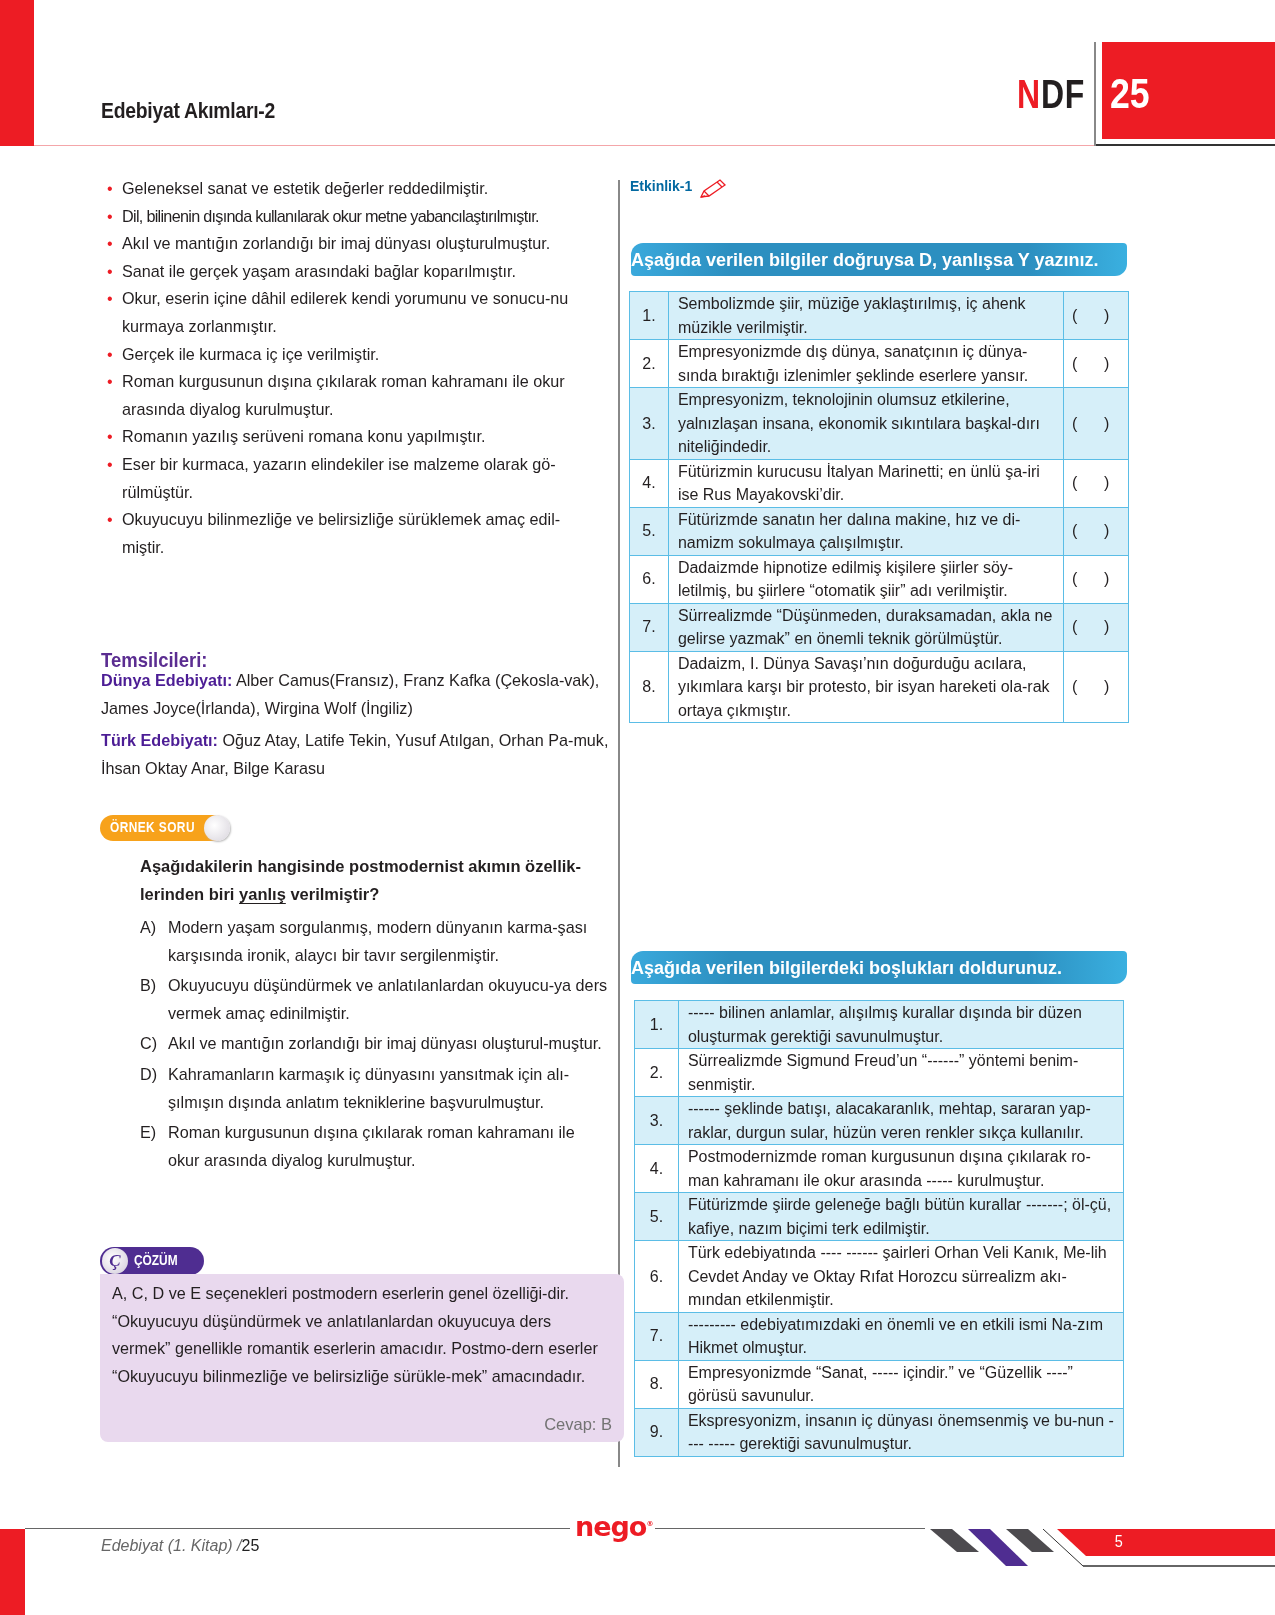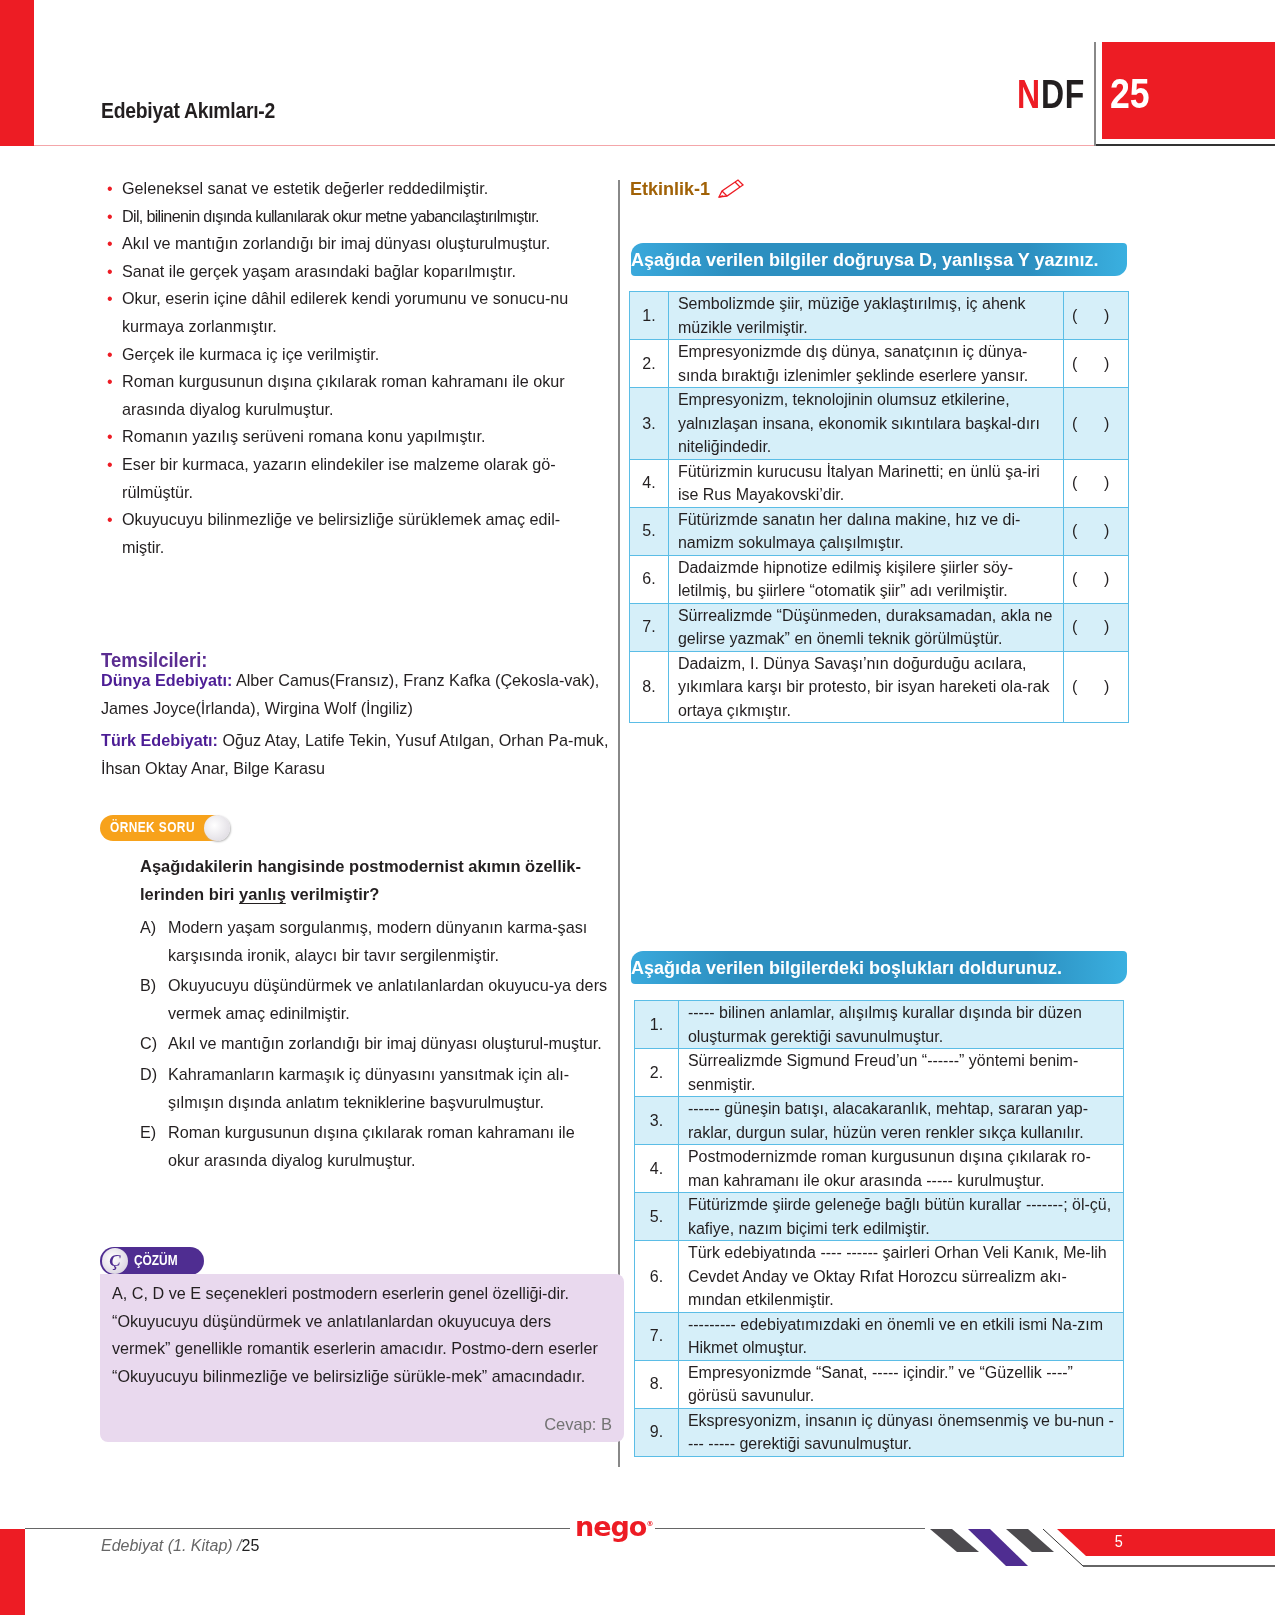--- a/index.html
+++ b/index.html
@@ -38,21 +38,21 @@
   .options li { display: flex; font-size: 16.2px; line-height: 27.6px; margin-bottom: 3px; }
   .options .letter { width: 28px; flex-shrink: 0; }
 
   .cozum-badge { position: absolute; left: 100px; top: 1247px; width: 104px; height: 28px; border-radius: 14px; background: #4f2d91; }
   .cozum-c { position: absolute; left: 2px; top: 1px; width: 26px; height: 26px; border-radius: 50%; background: radial-gradient(circle at 40% 40%, #fff, #cfc8d8); color: #4f2d91; font-style: italic; font-weight: bold; font-size: 17px; text-align: center; line-height: 26px; font-family: "Liberation Serif", serif; }
   .cozum-label { position: absolute; left: 34px; top: 5px; color: #fff; font-weight: bold; font-size: 14px; transform: scaleX(0.85); transform-origin: left; }
   .cozum-box { position: absolute; left: 100px; top: 1274px; width: 524px; height: 168px; background: #e9d9ee; border-radius: 0 8px 8px 8px; padding: 6px 12px; }
   .cozum-text { font-size: 16.2px; line-height: 27.6px; }
   .cevap { position: absolute; right: 12px; bottom: 8px; color: #737373; font-size: 16.5px; }
 
-  .etkinlik { position: absolute; left: 630px; top: 178px; font-size: 18px; font-weight: bold; color: #a16207; display: flex; align-items: flex-end; gap: 6px; }
+  .etkinlik { position: absolute; left: 630px; top: 178px; font-size: 14px; font-weight: bold; color: #0369a1; display: flex; align-items: flex-start; gap: 6px; }
   .pencil { width: 30px; height: 22px; }
 
   .blue-banner { position: absolute; left: 631px; width: 496px; height: 33px; border-radius: 12px 4px 12px 4px; background: linear-gradient(90deg, #3aa9dc 0%, #2c8fc0 20%, #2c8fc0 80%, #3ab0e0 100%); color: #fff; font-weight: bold; font-size: 18px; text-align: left; line-height: 35px; }
 
   table.dy { position: absolute; border-collapse: collapse; font-size: 16px; }
   table.dy td { border: 1.5px solid #5bbde6; vertical-align: middle; line-height: 23.5px; }
   table.dy tr.shade td { background: #d6eff9; }
   table.dy td.num { text-align: center; }
   table.dy td.paren { text-align: left; padding-left: 8px; white-space: pre; }
   table.dy td.txt { padding: 0 6px 0 9px; }
@@ -215,21 +215,21 @@
       <tr class="shade" style="height:48px">
         <td class="num">1.</td>
         <td class="txt">----- bilinen anlamlar, alışılmış kurallar dışında bir düzen oluşturmak gerektiği savunulmuştur.</td>
       </tr>
   <tr style="height:48px">
         <td class="num">2.</td>
         <td class="txt">Sürrealizmde Sigmund Freud’un “------” yöntemi benim-senmiştir.</td>
       </tr>
   <tr class="shade" style="height:48px">
         <td class="num">3.</td>
-        <td class="txt">------ güneşin batışı, alacakaranlık, mehtap, sararan yap-raklar, durgun sular, hüzün veren renkler sıkça kullanılır.</td>
+        <td class="txt">------ şeklinde batışı, alacakaranlık, mehtap, sararan yap-raklar, durgun sular, hüzün veren renkler sıkça kullanılır.</td>
       </tr>
   <tr style="height:48px">
         <td class="num">4.</td>
         <td class="txt">Postmodernizmde roman kurgusunun dışına çıkılarak ro-man kahramanı ile okur arasında ----- kurulmuştur.</td>
       </tr>
   <tr class="shade" style="height:48px">
         <td class="num">5.</td>
         <td class="txt">Fütürizmde şiirde geleneğe bağlı bütün kurallar -------; öl-çü, kafiye, nazım biçimi terk edilmiştir.</td>
       </tr>
   <tr style="height:71px">

